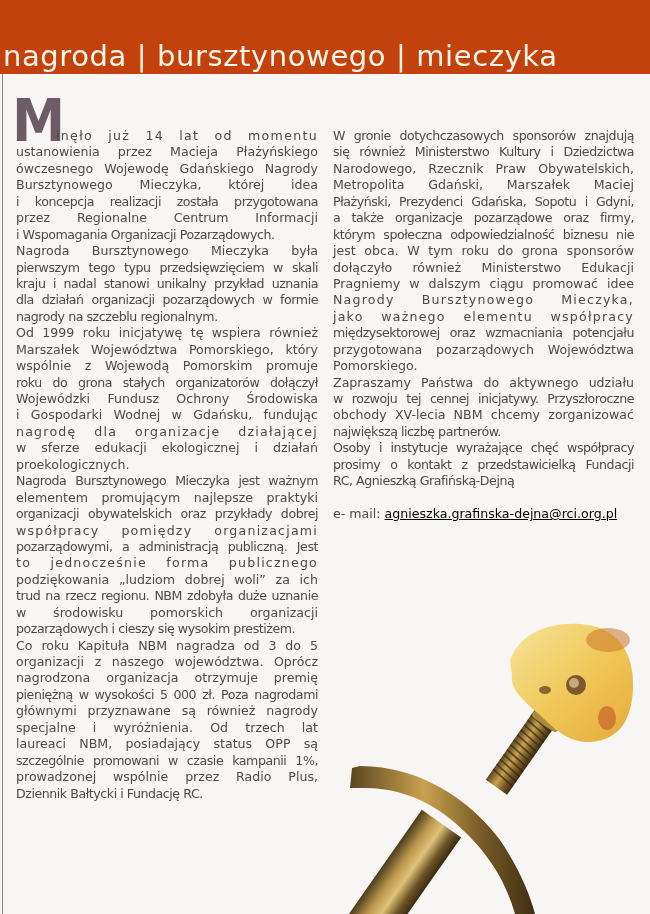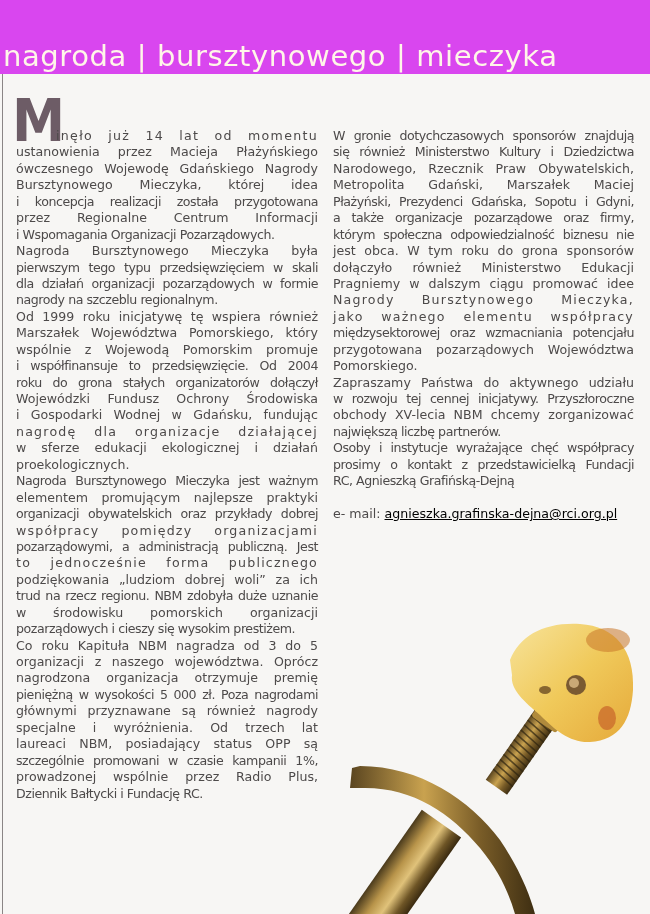--- a/index.html
+++ b/index.html
@@ -8,21 +8,21 @@
     background: #f7f6f4;
     font-family: "DejaVu Sans", sans-serif;
     color: #4d4a4a;
   }
   .page-edge {
     position: absolute; left: 2px; top: 74px; width: 1px; height: 840px;
     background: #8a8585;
   }
   .banner {
     position: absolute; left: 0; top: 0; width: 650px; height: 74px;
-    background: #d946ef;
+    background: #c2410c;
   }
   .banner-title {
     position: absolute; left: 3px; top: 39px; white-space: nowrap;
     font-family: "DejaVu Sans", sans-serif; font-size: 29px;
     color: #fff6e8; letter-spacing: 0.6px; line-height: 34px;
   }
   .col {
     position: absolute; top: 128px;
     font-size: 12.6px; line-height: 16.45px;
   }
@@ -60,26 +60,26 @@
 <div class="col col-left">
   <span class="line first-line">inęło już 14 lat od momentu</span>
   <span class="line">ustanowienia przez Macieja Płażyńskiego</span>
   <span class="line">ówczesnego Wojewodę Gdańskiego Nagrody</span>
   <span class="line">Bursztynowego Mieczyka, której idea</span>
   <span class="line narrow">i koncepcja realizacji została przygotowana</span>
   <span class="line">przez Regionalne Centrum Informacji</span>
   <span class="line narrow last">i Wspomagania Organizacji Pozarządowych.</span>
   <span class="line">Nagroda Bursztynowego Mieczyka była</span>
   <span class="line narrow">pierwszym tego typu przedsięwzięciem w skali</span>
+  <span class="line narrow">kraju i nadal stanowi unikalny przykład uznania</span>
   <span class="line narrow">dla działań organizacji pozarządowych w formie</span>
   <span class="line narrow last">nagrody na szczeblu regionalnym.</span>
   <span class="line">Od 1999 roku inicjatywę tę wspiera również</span>
   <span class="line">Marszałek Województwa Pomorskiego, który</span>
   <span class="line">wspólnie z Wojewodą Pomorskim promuje</span>
-  <span class="line narrow">i współfinansuje to przedsięwzięcie. Od 2004</span>
   <span class="line narrow">roku do grona stałych organizatorów dołączył</span>
   <span class="line">Wojewódzki Fundusz Ochrony Środowiska</span>
   <span class="line">i Gospodarki Wodnej w Gdańsku, fundując</span>
   <span class="line wide">nagrodę dla organizacje działającej</span>
   <span class="line">w sferze edukacji ekologicznej i działań</span>
   <span class="line last">proekologicznych.</span>
   <span class="line narrow">Nagroda Bursztynowego Mieczyka jest ważnym</span>
   <span class="line">elementem promującym najlepsze praktyki</span>
   <span class="line narrow">organizacji obywatelskich oraz przykłady dobrej</span>
   <span class="line wide">współpracy pomiędzy organizacjami</span>

